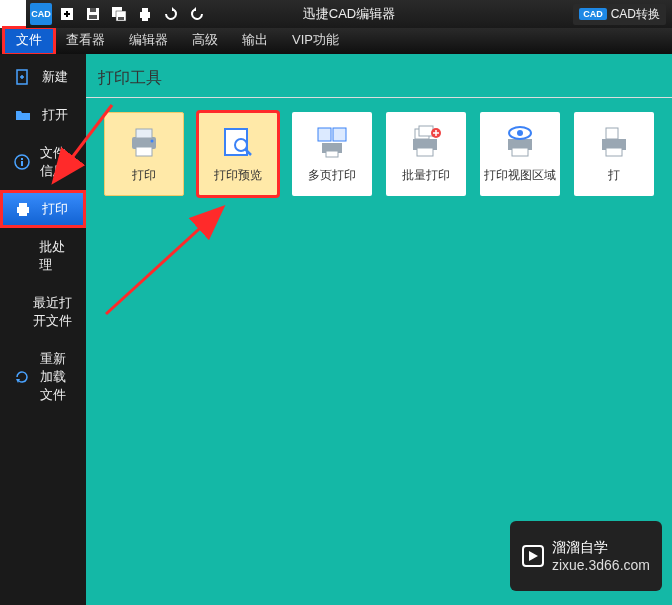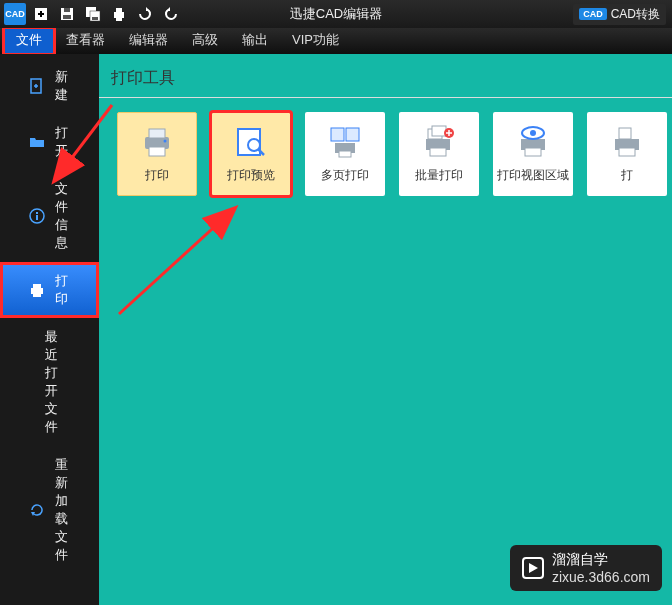--- a/index.html
+++ b/index.html
@@ -2,20 +2,21 @@
 <html><head>
 <meta charset="utf-8">
 <style>
   * { box-sizing: border-box; margin: 0; padding: 0; font-family: "Microsoft YaHei", sans-serif; }
   body { width: 672px; height: 605px; overflow: hidden; background: #fff; position: relative; }
 
   .titlebar {
     height: 28px; background: linear-gradient(#2a2a2a, #1a1a1a);
     display: flex; align-items: center; padding: 0 4px; gap: 6px;
     position: relative;
+    margin-left: 26px;
   }
   .titlebar .qat { display: flex; align-items: center; gap: 4px; }
   .titlebar .qat-btn, .titlebar .cad-logo {
     width: 22px; height: 22px; display: flex; align-items: center; justify-content: center;
     color: #fff; font-size: 14px;
   }
   .titlebar .cad-logo { background: #1e88e5; border-radius:2px; font-size:9px; font-weight:bold; }
   .titlebar .app-title {
     position:absolute; left:50%; transform:translateX(-50%);
     color:#eee; font-size:13px;
@@ -42,21 +43,21 @@
 
   .workspace { position:absolute; top:54px; left:0; right:0; bottom:0; display:flex; }
 
   .file-dropdown {
     width: 195px; background:#1a1a1a; color:#eee;
     display:flex; flex-direction:column; padding-top:4px;
     position:relative;
   }
   .file-item {
     display:flex; align-items:center; gap:10px;
-    padding:10px 29px; font-size:13px; color:#eee;
+    padding:10px 14px; font-size:13px; color:#eee;
     position:relative;
   }
   .file-item .mi-icon { width:18px; height:18px; display:flex; align-items:center; justify-content:center; }
   .file-item.print-item {
     background: linear-gradient(#3a8fff,#0f5fcf); color:#fff;
     position:relative;
   }
   .file-item.print-item::after {
     content:""; position:absolute; right:-10px; top:50%; transform:translateY(-50%);
     width:0; height:0; border-top:18px solid transparent; border-bottom:18px solid transparent;
@@ -84,21 +85,21 @@
   .tool-tile .tool-icon { width:34px; height:34px; display:flex; align-items:center; justify-content:center;}
   .tool-tile .tool-lbl { font-size:12px; }
 
   
   svg { display:block; }
 
   .watermark {
     position:absolute; right:10px; bottom:14px;
     background:#222; border-radius:6px;
     color:#fff; display:flex; align-items:center; gap:8px;
-    padding:6px 12px; font-size:14px;
+    padding:18px 12px; font-size:14px;
   }
   .watermark .wm-icon {
     width:22px; height:22px; border:2px solid #fff; border-radius:4px;
     display:flex; align-items:center; justify-content:center;
   }
   .watermark .wm-sub { font-size:14px; color:#ddd;}
 
   
   .arrow-svg { position:absolute; pointer-events:none; }
 
@@ -200,20 +201,24 @@
       </div>
       <div class="file-item print-item print-highlight">
         <span class="mi-icon">
           <svg width="16" height="16">
             <rect x="2" y="6" width="12" height="6" fill="#fff"></rect>
             <rect x="4" y="2" width="8" height="4" fill="#fff"></rect>
             <rect x="4" y="11" width="8" height="4" fill="#fff"></rect>
           </svg>
         </span>
         <span>打印</span>
+      </div>
+      <div class="file-item">
+        <span class="mi-icon"></span>
+        <span>批处理</span>
       </div>
       <div class="file-item">
         <span class="mi-icon"></span>
         <span>最近打开文件</span>
       </div>
       <div class="file-item">
         <span class="mi-icon">
           <svg width="16" height="16">
             <path d="M3 8a5 5 0 1 1 2 4" fill="none" stroke="#4aa3ff" stroke-width="1.5"></path>
             <polygon points="2,10 6,10 4,14" fill="#4aa3ff"></polygon>

